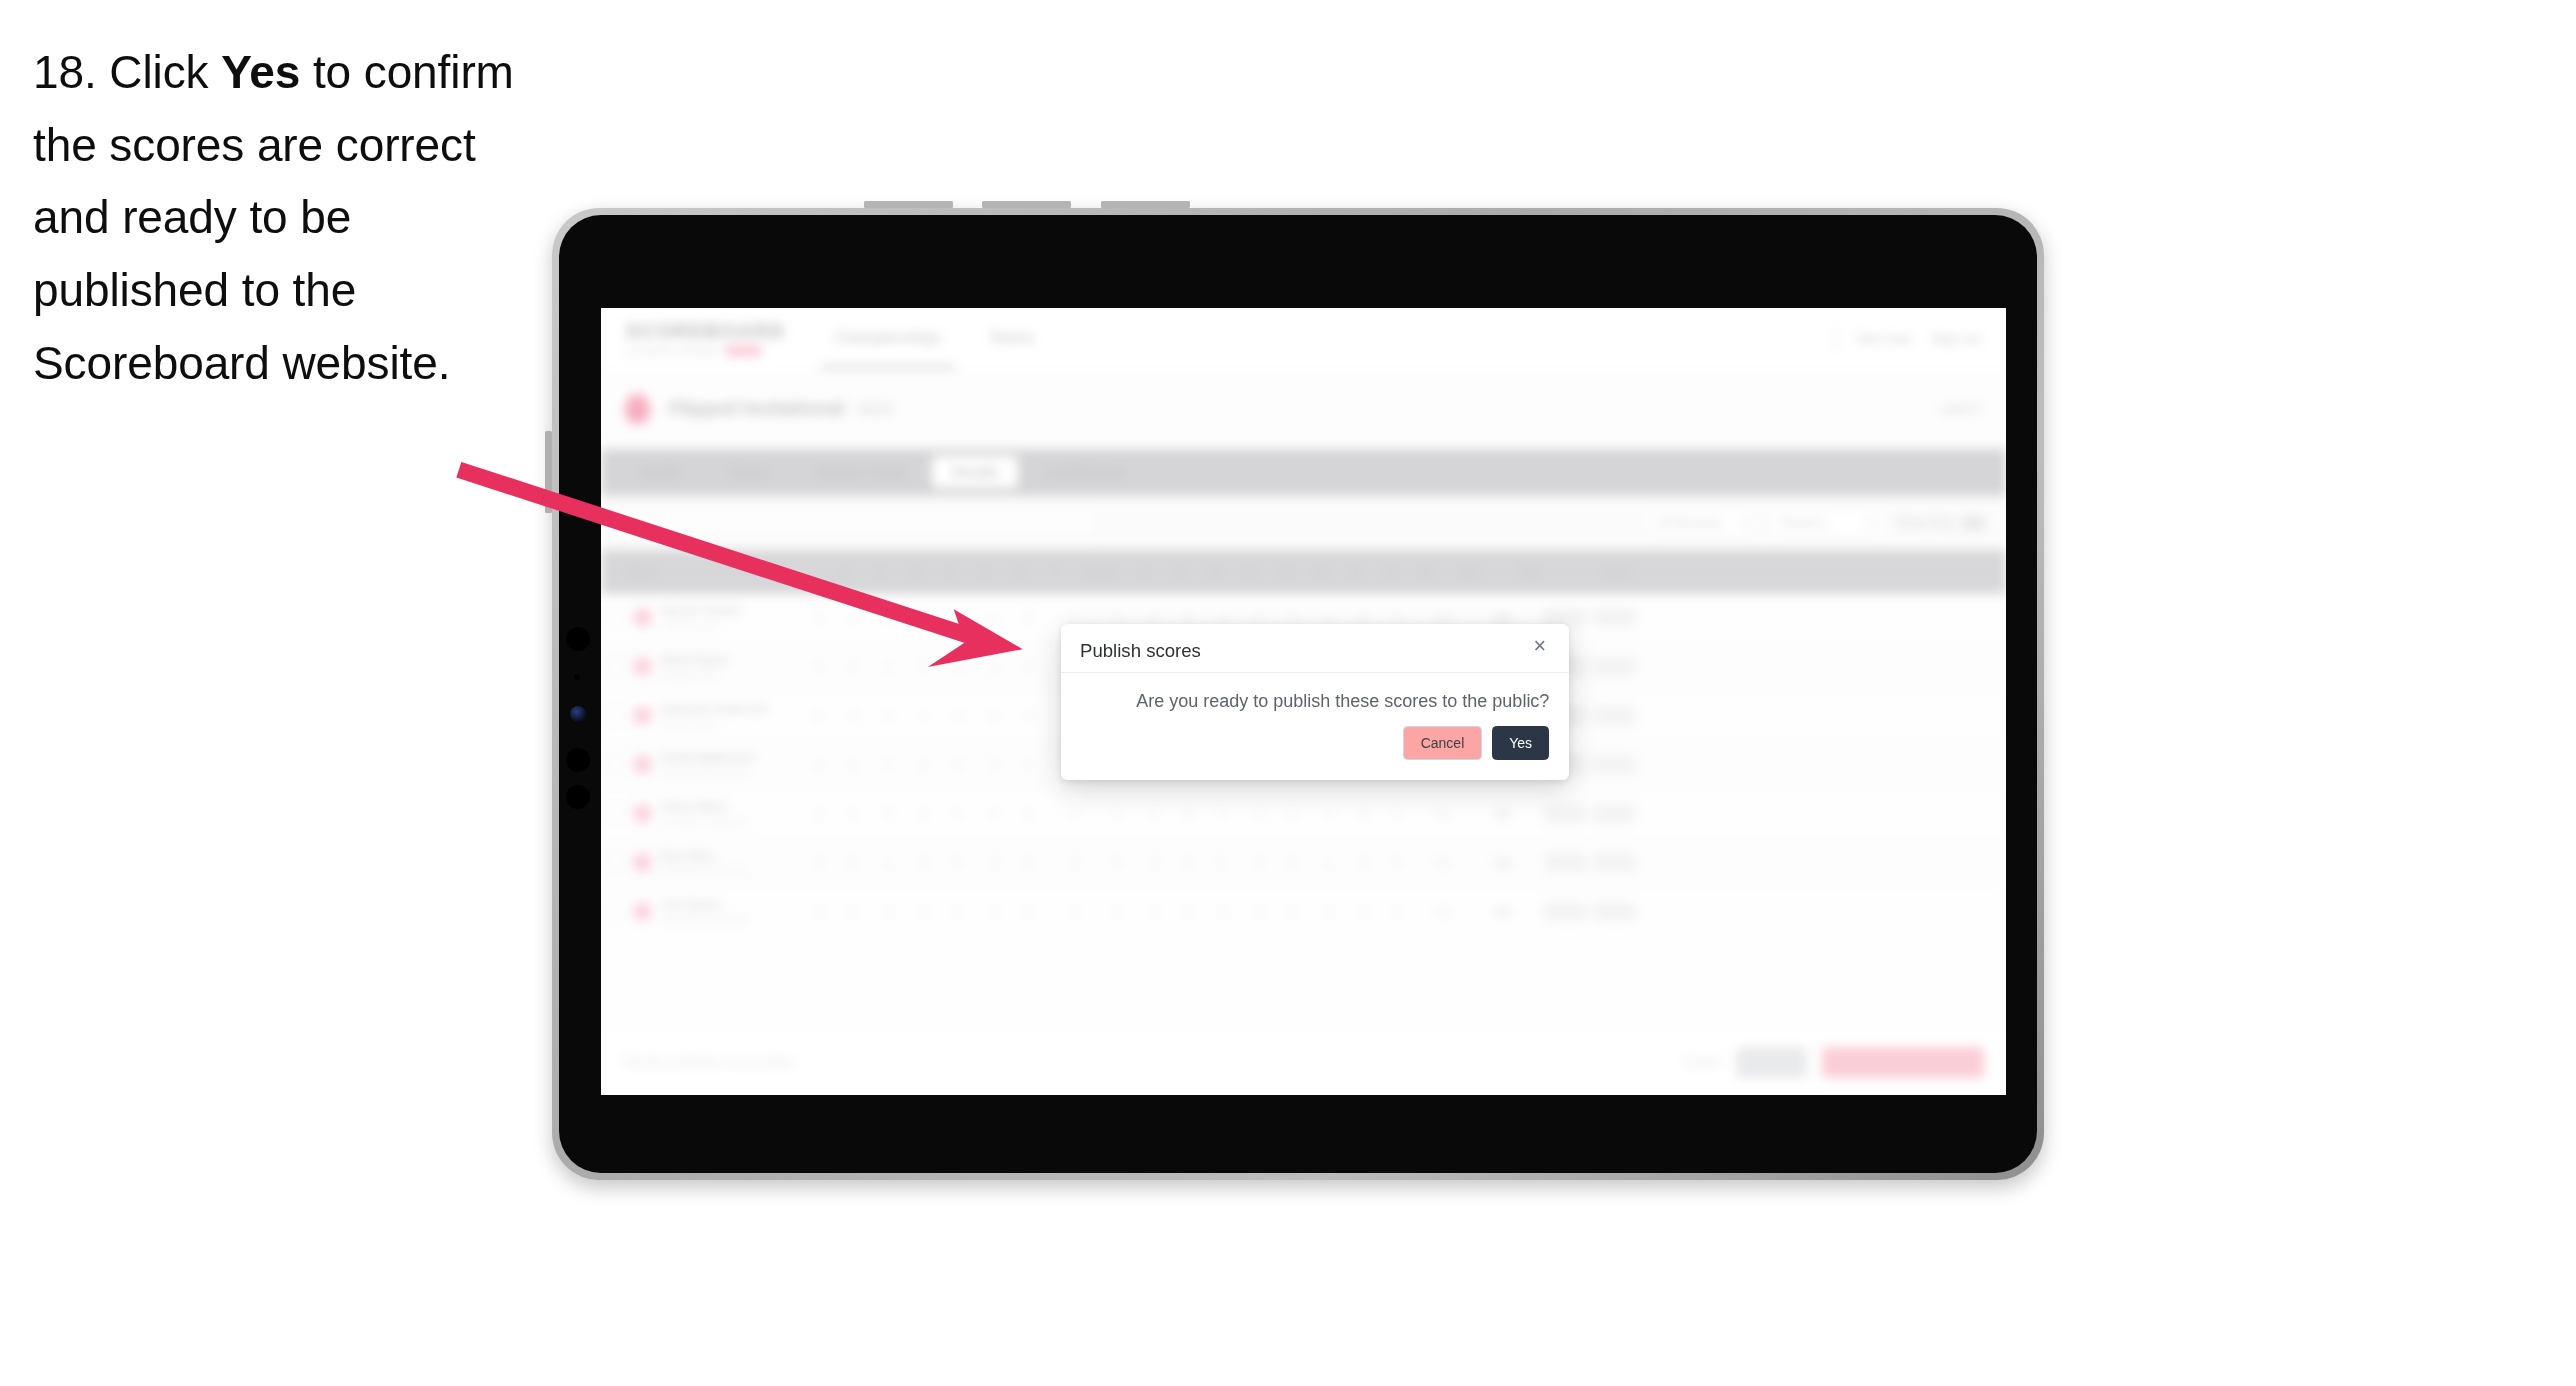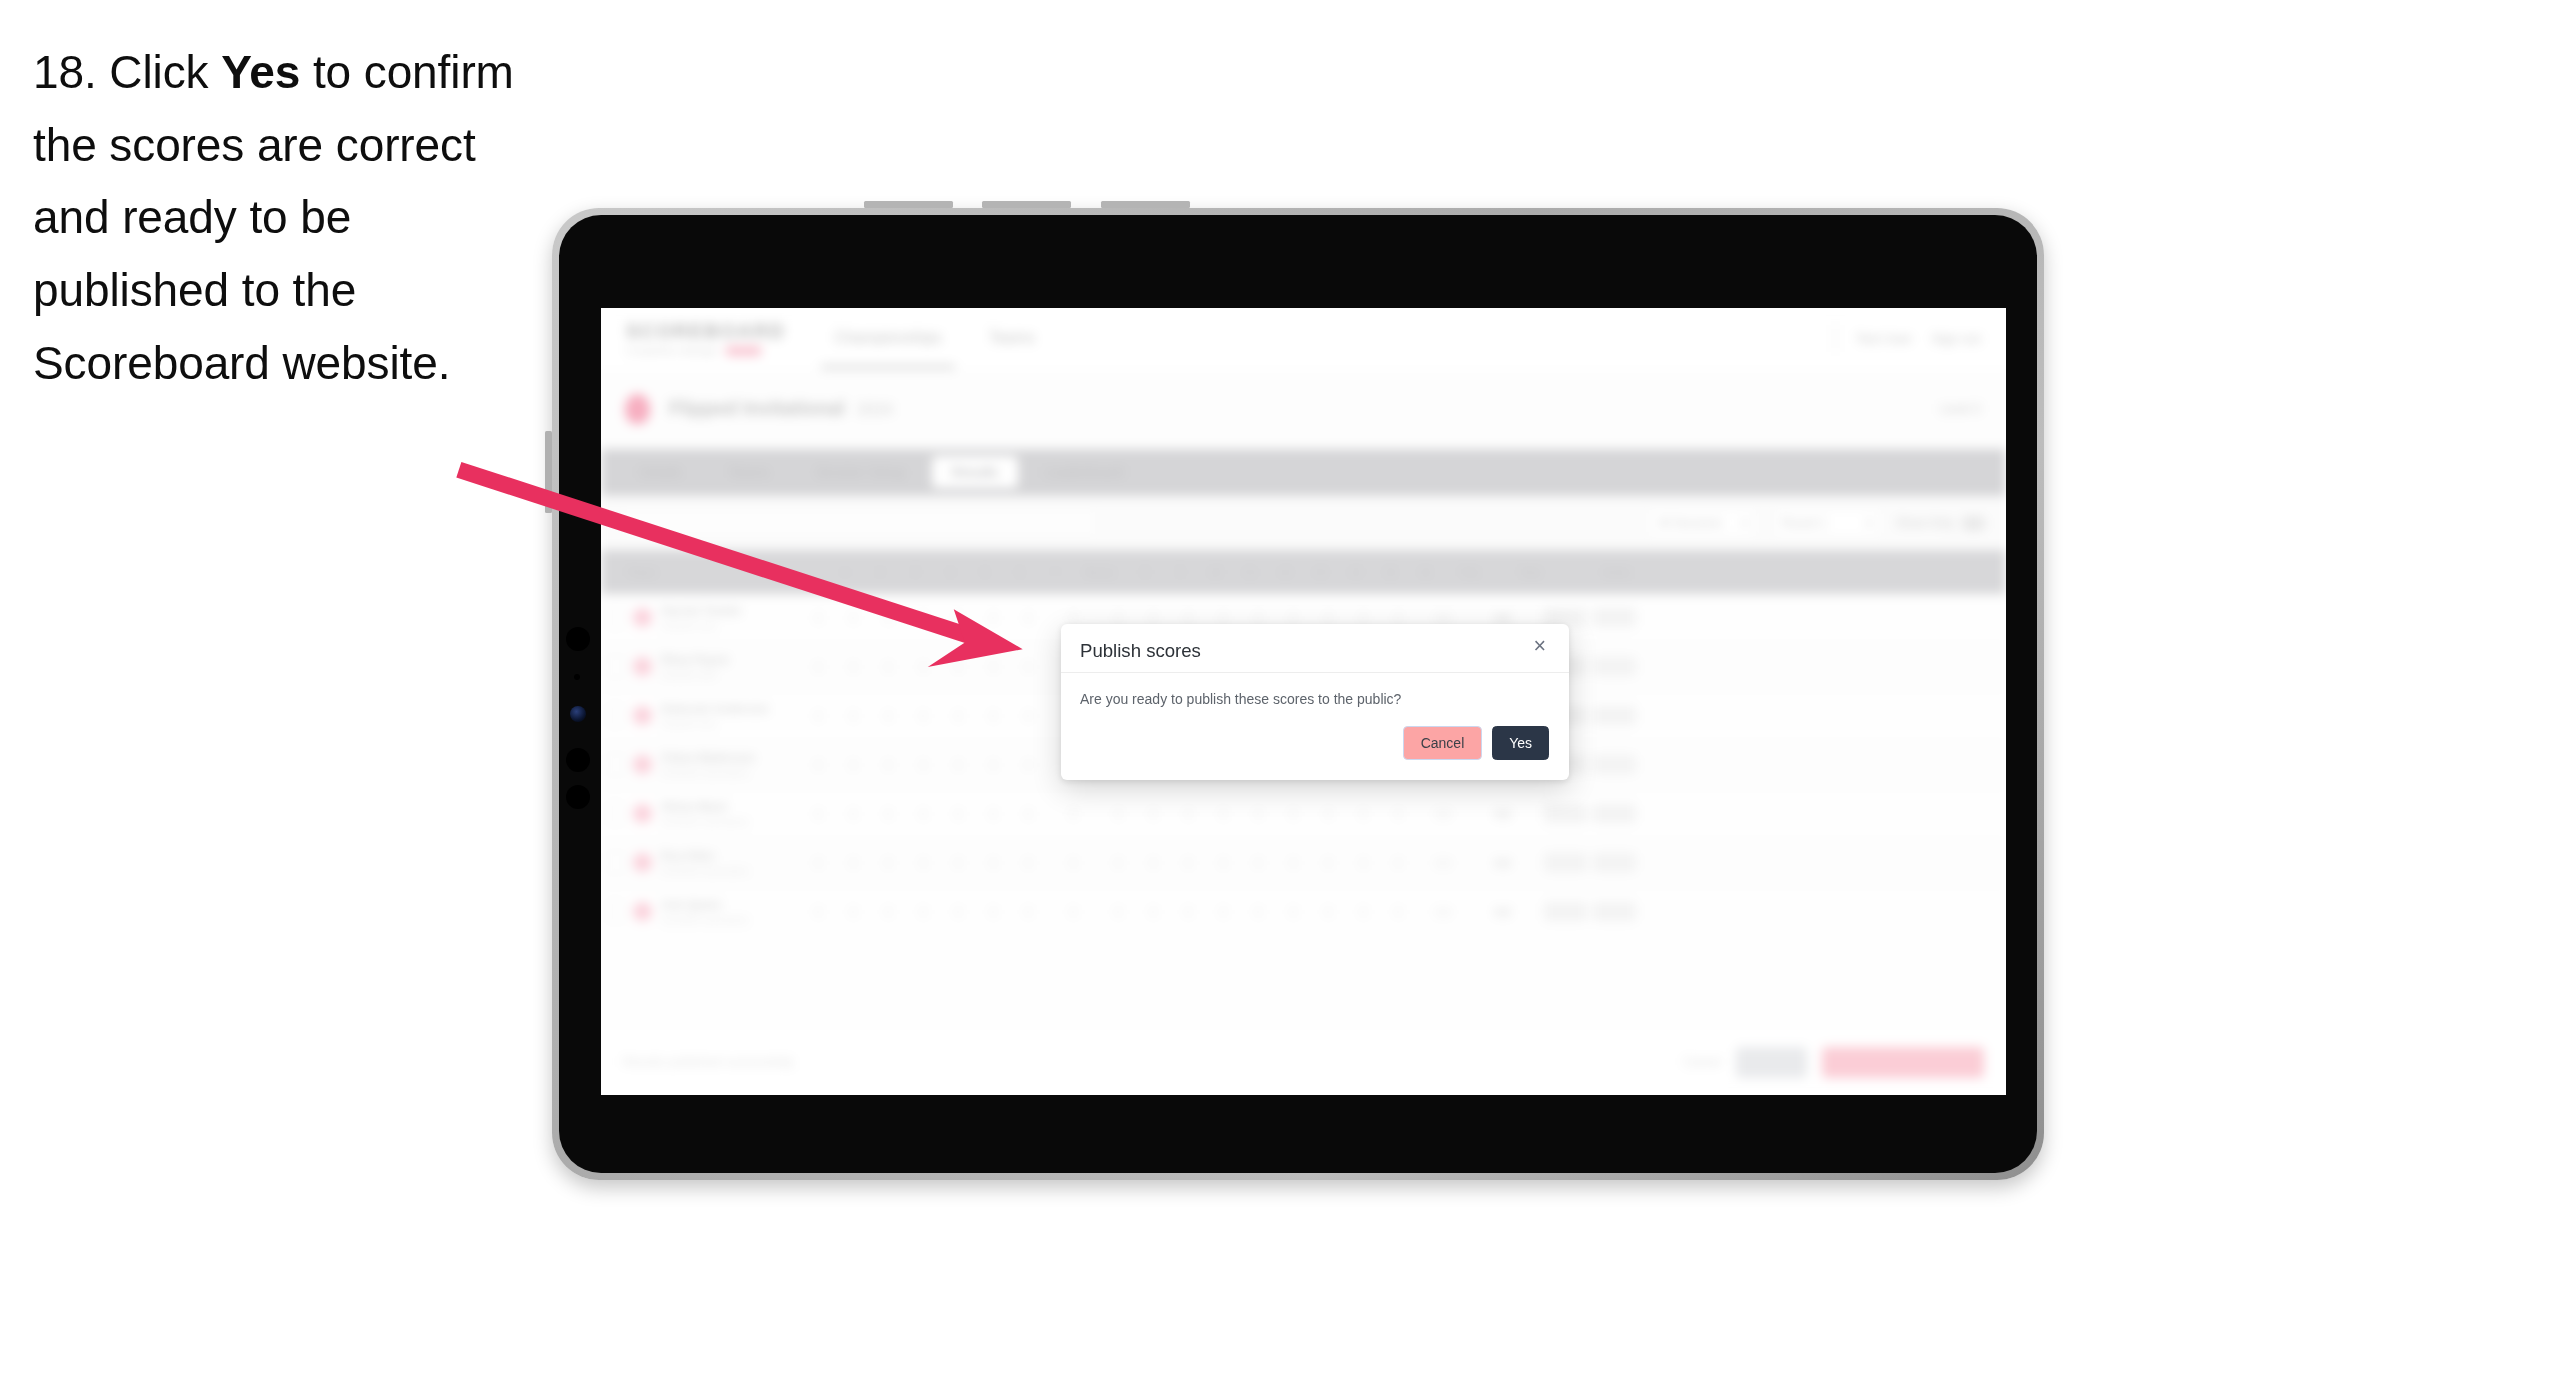--- a/index.html
+++ b/index.html
@@ -422,22 +422,23 @@
     width: 25px; height: 25px;
     color: #6b7280;
     font-size: 21.5px;
     line-height: 25px;
     text-align: center;
     cursor: pointer;
     font-weight: 300;
   }
   .modal-body {
     padding: 18px 19.3px 0 19.3px;
-    font-size: 14px;
+    font-size: 18px;
     color: #5d636b;
+    text-align: right;
   }
   .modal-actions {
     position: absolute;
     right: 19.3px;
     bottom: 19.3px;
     display: flex;
     gap: 10.4px;
   }
   .btn {
     font-size: 14px;

